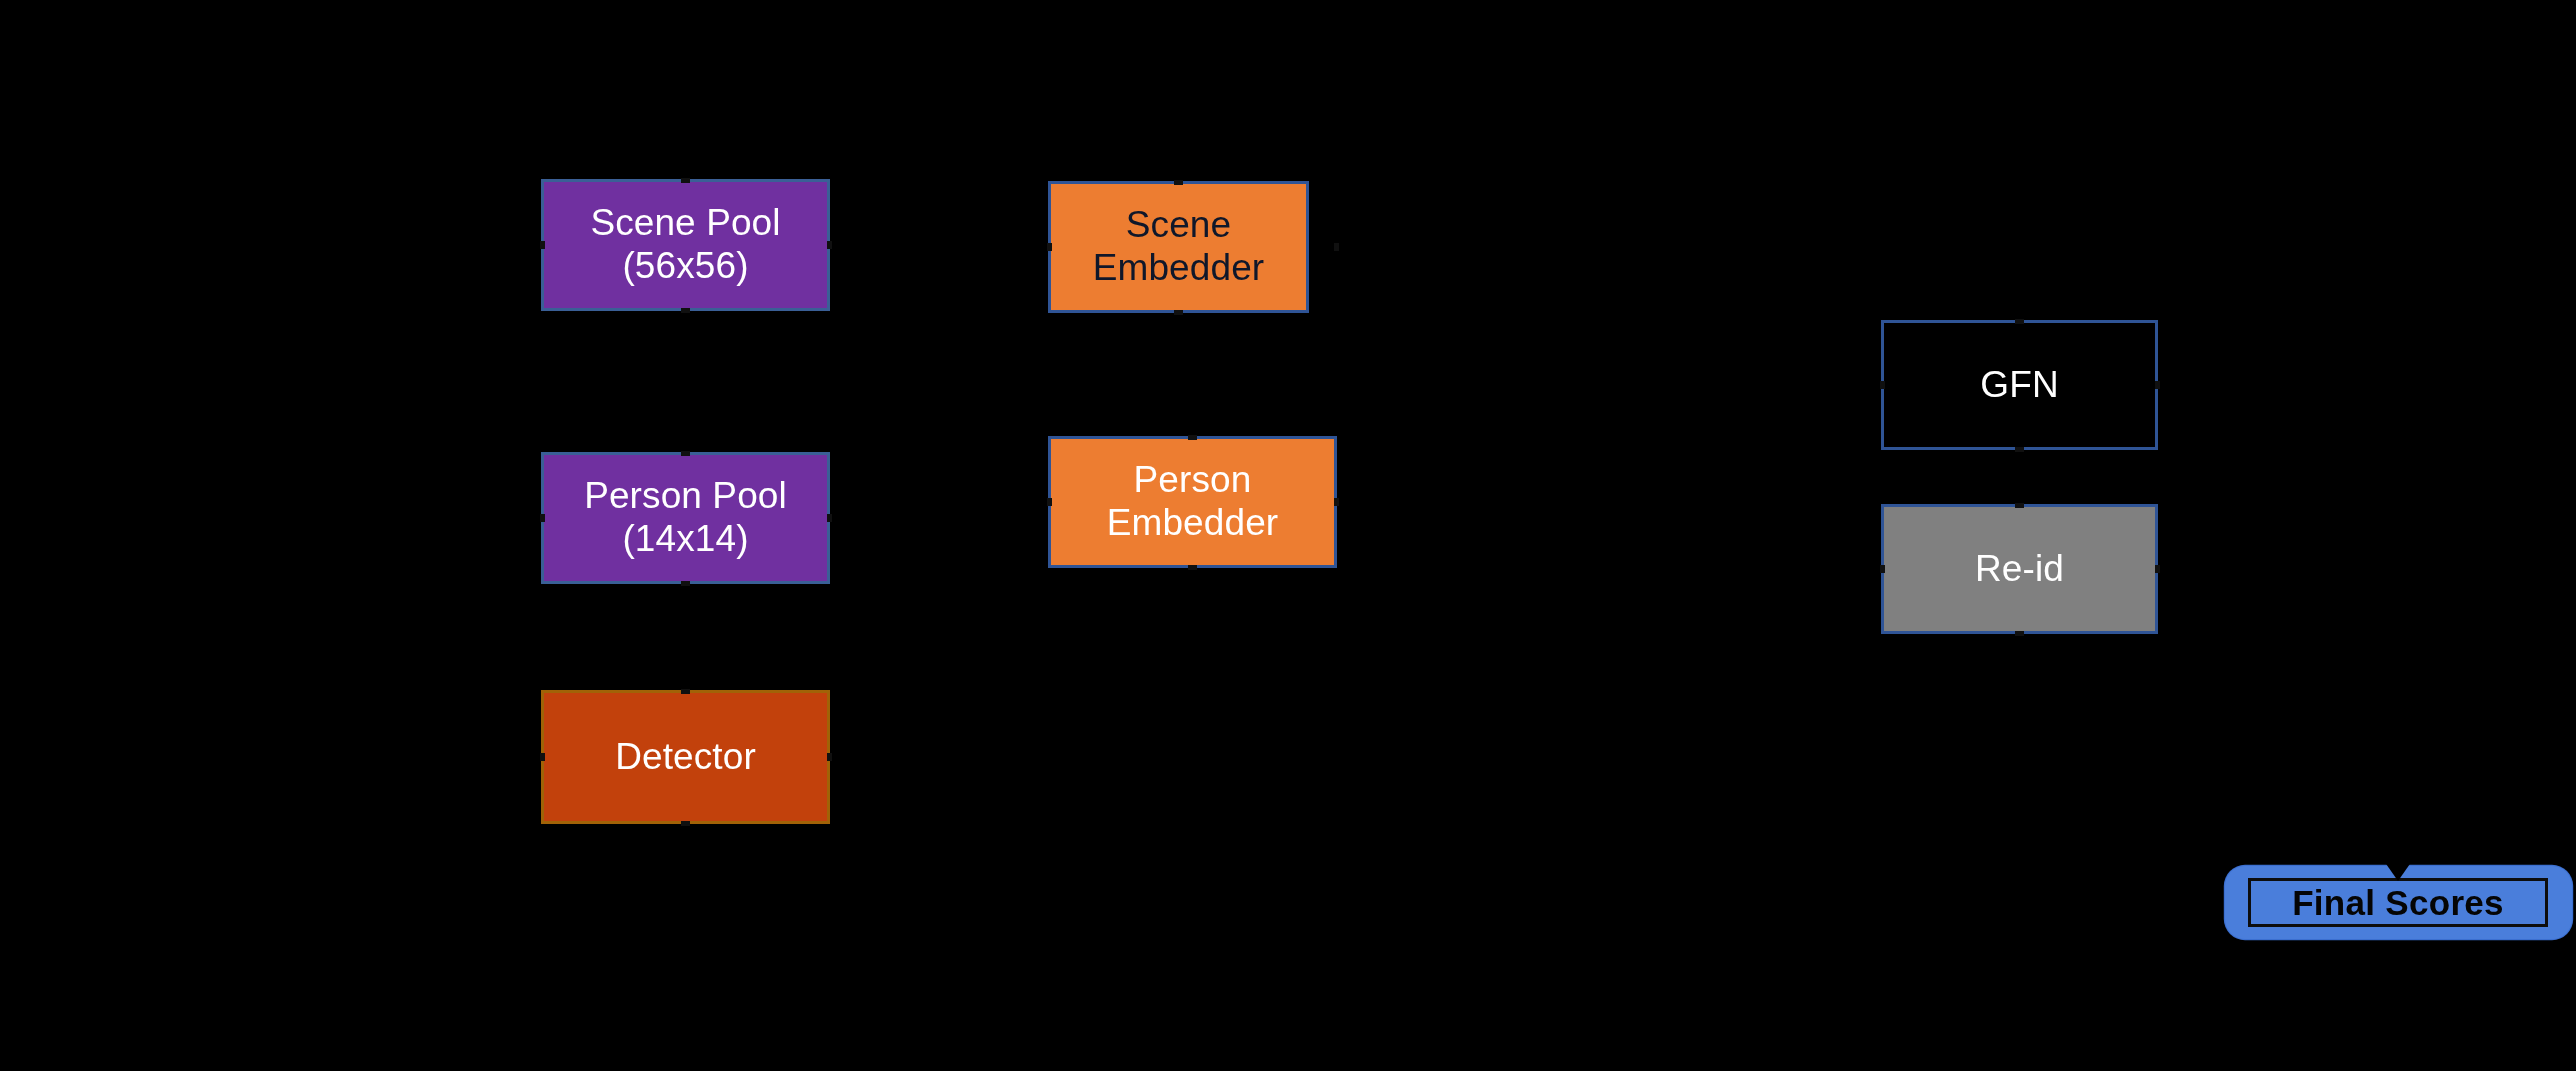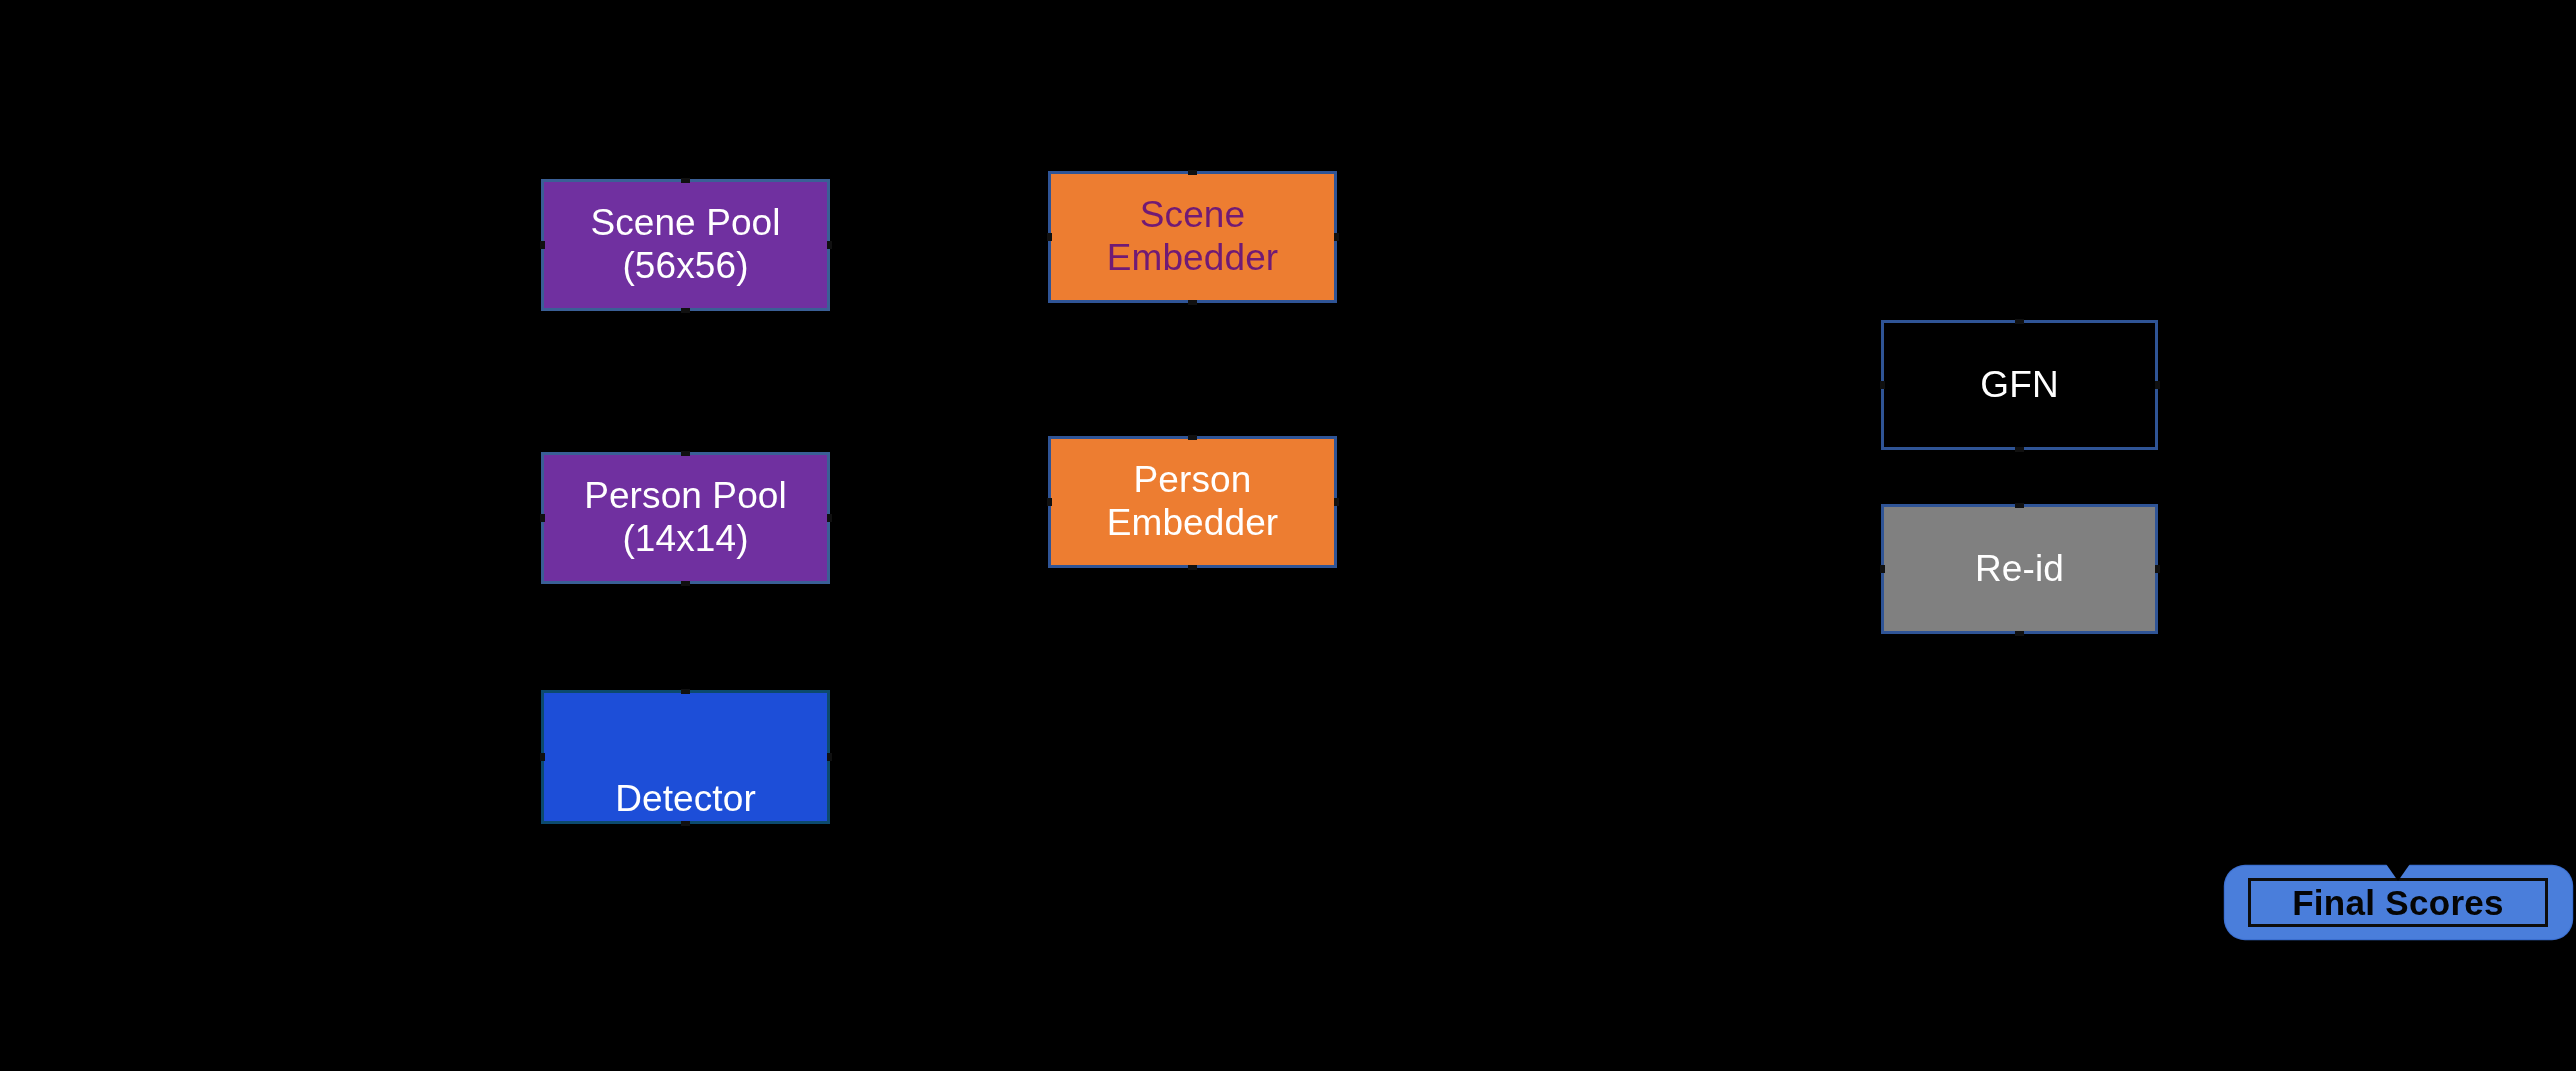--- a/index.html
+++ b/index.html
@@ -29,21 +29,21 @@
     line-height: 1.15;
     letter-spacing: 0.1px;
   }
   .node .line {
     display: block;
     white-space: nowrap;
   }
 
   
   .fill-blue    { background: #4472C4; border: 3px solid #2F5496; }
-  .fill-green   { background: #1d4ed8; border: 3px solid #0c4a6e; justify-content: flex-end; }
+  .fill-green   { background: #c2410c; border: 3px solid #a16207; }
   .fill-purple  { background: #7030A0; border: 3px solid #3A5F96; }
   .fill-orange  { background: #ED7D31; border: 3px solid #2F5496; }
   .fill-gray    { background: #808080; border: 3px solid #2F5496; }
   .fill-none    { background: transparent; border: 3px solid #2F5496; }
 
   
   .hilite-wrap {
     position: absolute;
     box-sizing: border-box;
     background: #4A7EDB;
@@ -100,21 +100,21 @@
       <div class="tick" style="left: 283px; top: calc(50% - 4.2px); width: 4.8px; height: 8.4px;"></div>
     </div>
     <div class="node fill-purple" style="left: 541px; top: 436px; width: 289px; height: 132px; font-size: 37px; color: rgb(255, 255, 255); margin-top: 16px;">
       <span class="line">Person Pool</span>
       <span class="line">(14x14)</span>
       <div class="tick" style="left: calc(50% - 4.2px); top: -4.2px; width: 8.4px; height: 4.8px;"></div>
       <div class="tick" style="left: calc(50% - 4.2px); top: 126px; width: 8.4px; height: 4.8px;"></div>
       <div class="tick" style="left: -4.2px; top: calc(50% - 4.2px); width: 4.8px; height: 8.4px;"></div>
       <div class="tick" style="left: 283px; top: calc(50% - 4.2px); width: 4.8px; height: 8.4px;"></div>
     </div>
-    <div class="node fill-orange" style="left: 1048px; top: 171px; width: 289px; height: 132px; font-size: 37px; color: #701a75;">
+    <div class="node fill-orange" style="left: 1048px; top: 181px; width: 261px; height: 132px; font-size: 37px; color: #0f172a;">
       <span class="line">Scene</span>
       <span class="line">Embedder</span>
       <div class="tick" style="left: calc(50% - 4.2px); top: -4.2px; width: 8.4px; height: 4.8px;"></div>
       <div class="tick" style="left: calc(50% - 4.2px); top: 126px; width: 8.4px; height: 4.8px;"></div>
       <div class="tick" style="left: -4.2px; top: calc(50% - 4.2px); width: 4.8px; height: 8.4px;"></div>
       <div class="tick" style="left: 283px; top: calc(50% - 4.2px); width: 4.8px; height: 8.4px;"></div>
     </div>
     <div class="node fill-orange" style="left: 1048px; top: 436px; width: 289px; height: 132px; font-size: 37px; color: rgb(255, 255, 255);">
       <span class="line">Person</span>
       <span class="line">Embedder</span>

